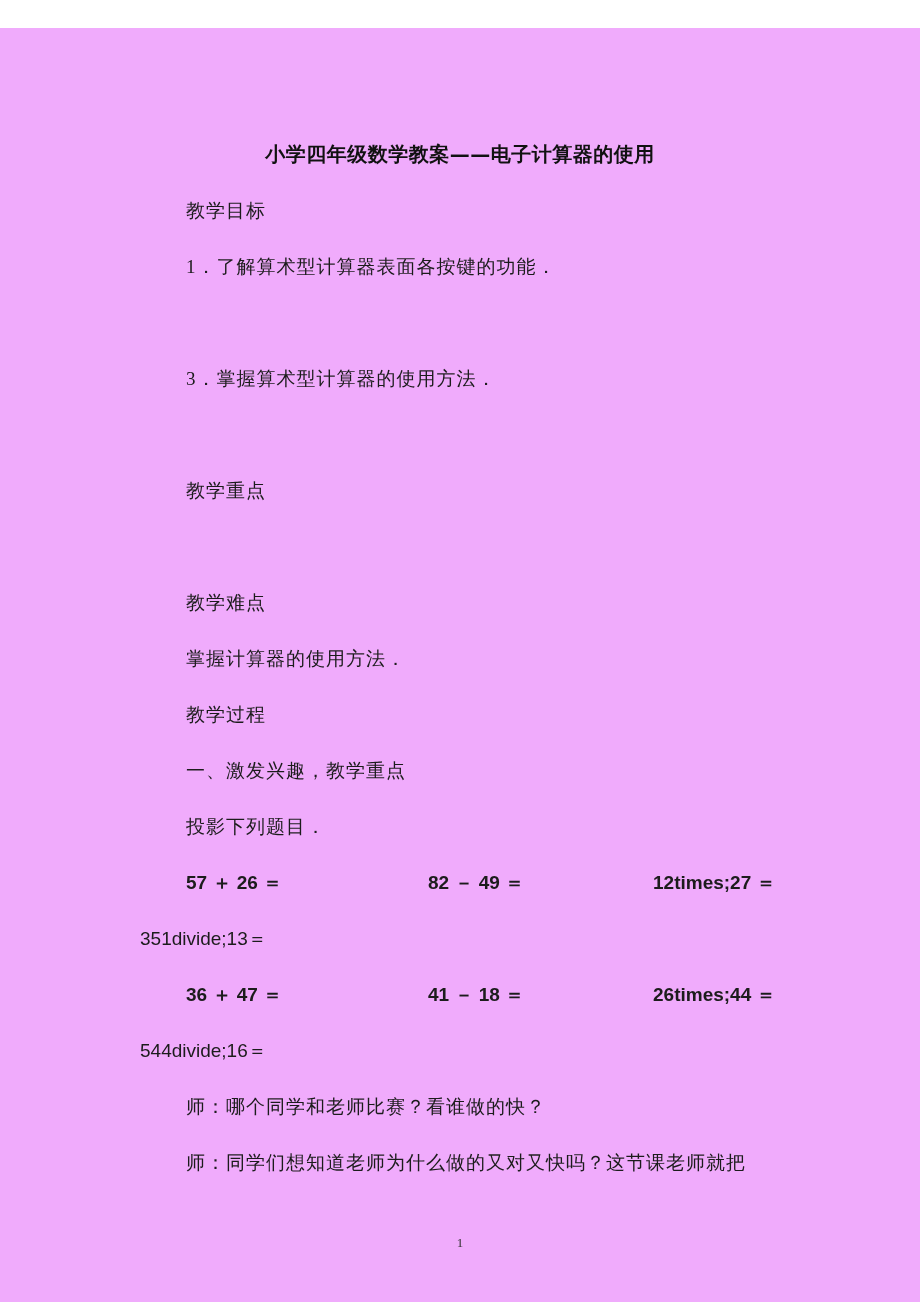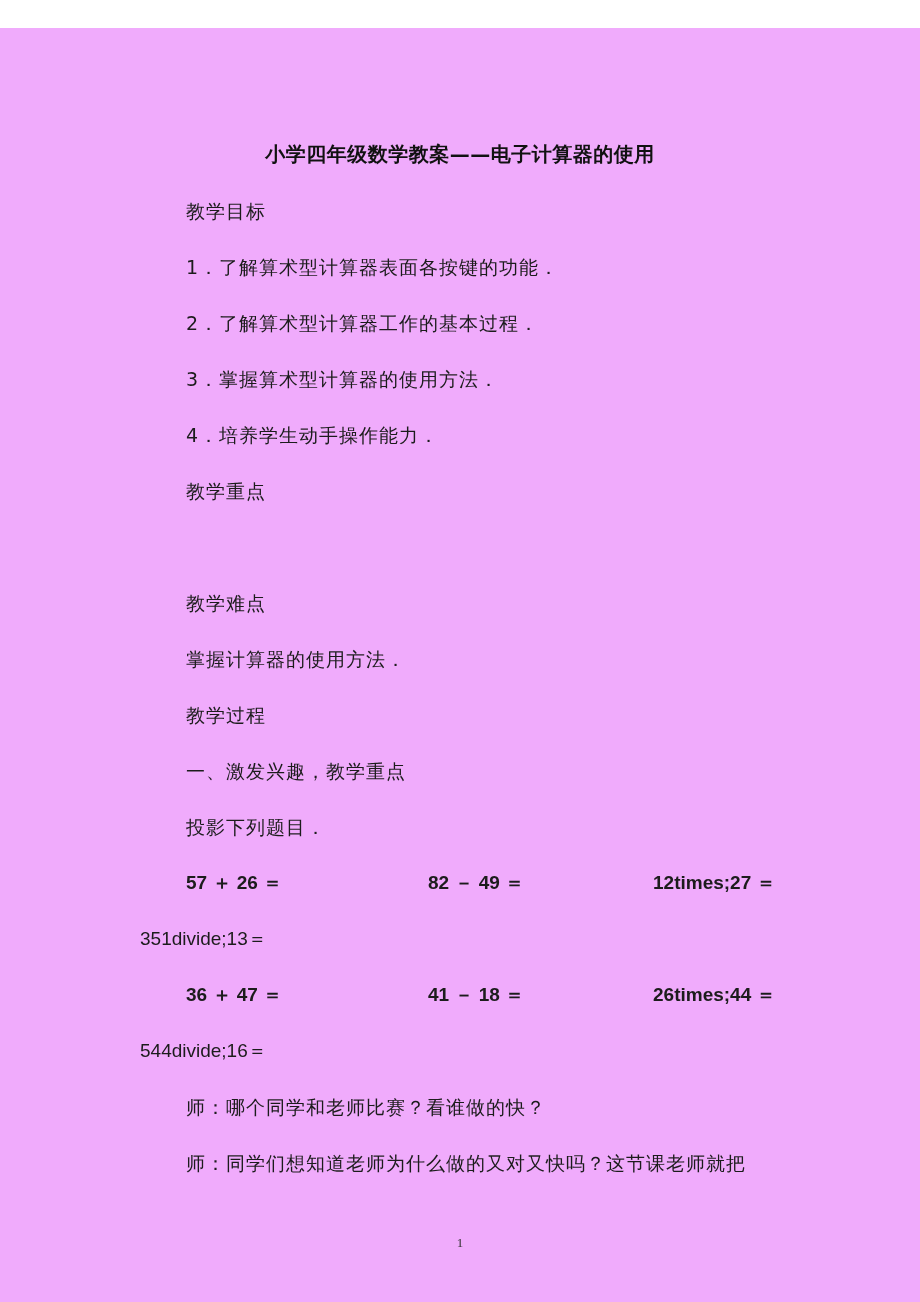--- a/index.html
+++ b/index.html
@@ -34,20 +34,21 @@
       letter-spacing: 0.5px;
     }
     .para {
       position: absolute;
       left: 186px;
       font-size: 19px;
       line-height: 26px;
       white-space: nowrap;
       color: #1c1c1c;
       letter-spacing: 1px;
+      font-family: Liberation Serif, serif;
     }
     .para.flush {
       left: 140px;
     }
     .math {
       font-family: "Liberation Sans", "DejaVu Sans", sans-serif;
       letter-spacing: 0;
     }
     .eq-row {
       position: absolute;
@@ -80,23 +81,21 @@
   </style>
 </head>
 <body>
 
 <div class="page">
 
   <div class="title">小学四年级数学教案——电子计算器的使用</div>
 
   <div class="para" style="top:170px;">教学目标</div>
   <div class="para" style="top:226px;">1．了解算术型计算器表面各按键的功能．</div>
-  <div class="para" style="top:282px;">2．了解算术型计算器工作的基本过程．</div>
   <div class="para" style="top:338px;">3．掌握算术型计算器的使用方法．</div>
-  <div class="para" style="top:394px;">4．培养学生动手操作能力．</div>
 
   <div class="para" style="top:450px;">教学重点</div>
 
   <div class="para" style="top:562px;">教学难点</div>
   <div class="para" style="top:618px;">掌握计算器的使用方法．</div>
 
   <div class="para" style="top:674px;">教学过程</div>
   <div class="para" style="top:730px;">一、激发兴趣，教学重点</div>
   <div class="para" style="top:786px;">投影下列题目．</div>
 

